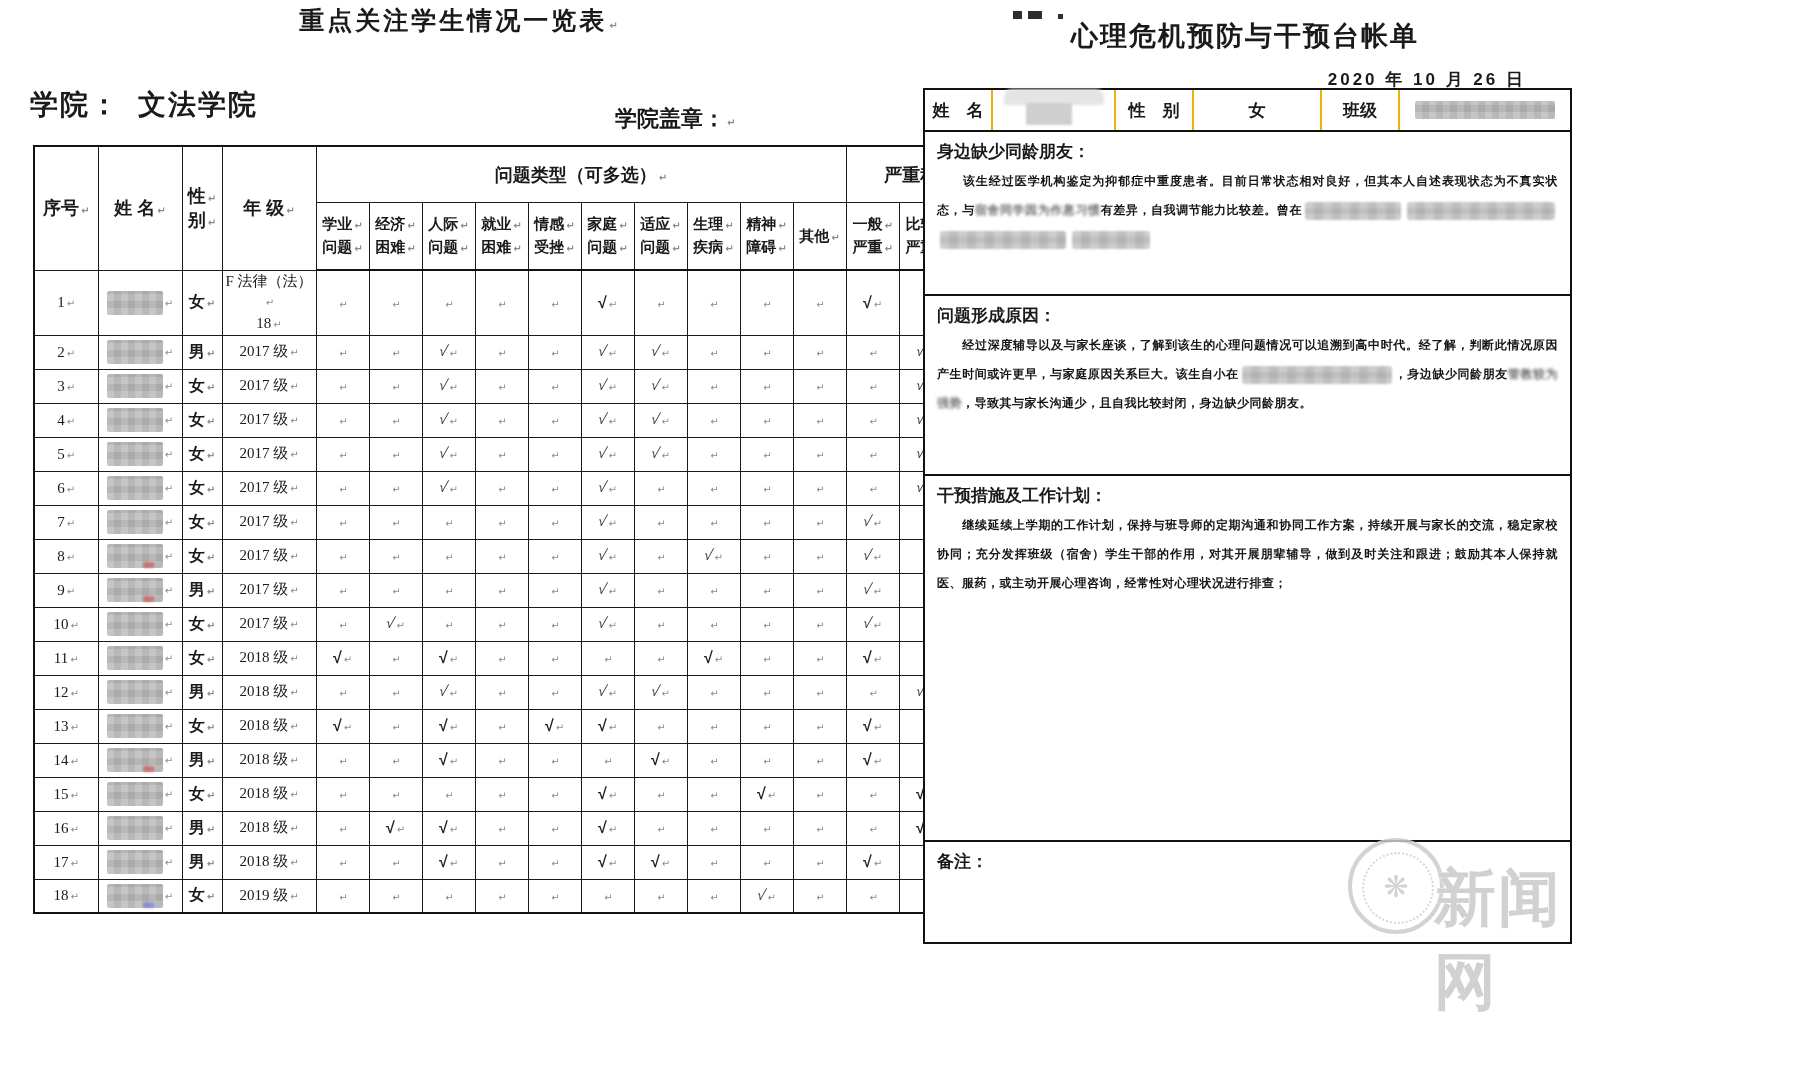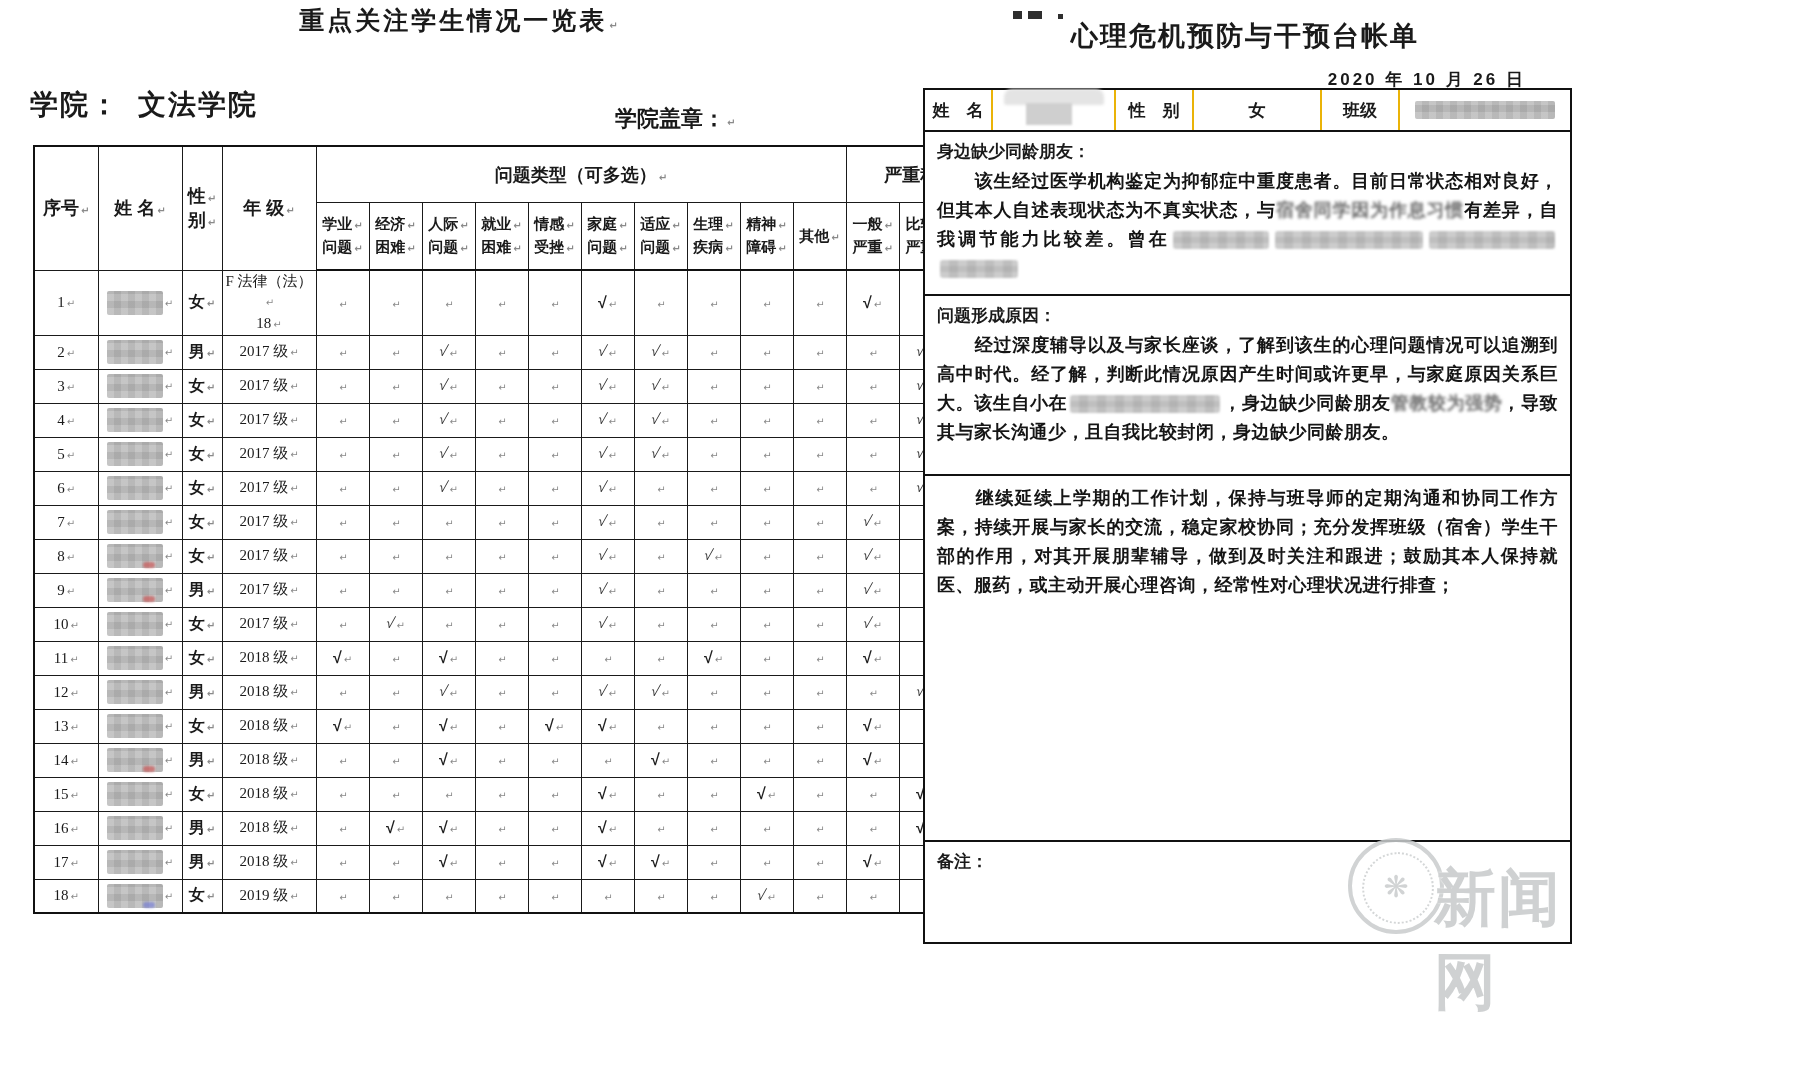--- a/index.html
+++ b/index.html
@@ -59,21 +59,21 @@
   .blob-name .cap{position:absolute;left:0;top:-6px;width:100px;height:16px;background:#e4e4e4;
                   border-radius:8px 8px 2px 2px;filter:blur(1.5px);}
   .blob-name .core{position:absolute;left:22px;top:8px;width:46px;height:22px;background:#cfcfcf;filter:blur(1.2px);}
   .cblob{width:140px;height:18px;}
   .rsec{padding:8px 12px 0 12px;border-bottom:2px solid #111;position:relative;}
   .rsec1{height:154px;}
   .rsec2{height:170px;}
   .rsec3{height:356px;}
   .rnote{height:92px;padding:8px 12px 0 12px;}
   .rsec-label{font-size:17px;font-weight:700;margin-bottom:4px;}
-  .rsec-body{font-size:18px;font-weight:600;line-height:29px;text-align:justify;color:#151515;}
+  .rsec-body{font-size:12px;font-weight:600;line-height:29px;text-align:justify;color:#151515;}
   .rt{letter-spacing:0.5px;}
   .blurt{color:#6f6f6f;filter:blur(1.6px);}
   .iblob{height:18px;border-radius:3px;margin:0 3px;vertical-align:middle;
          background-image:repeating-linear-gradient(90deg,#e2e2e2 0 9px,#d3d3d3 9px 18px),
                           repeating-linear-gradient(0deg,#e6e6e6 0 6px,#d8d8d8 6px 12px);
          background-blend-mode:multiply;filter:blur(1px);display:inline-block;}
   .rnote .rsec-label{display:inline-block;}
 
   
   #watermark{position:absolute;left:1348px;top:834px;width:260px;height:115px;opacity:.85;}
@@ -513,20 +513,21 @@
         <div class="rsec-label">身边缺少同龄朋友：</div>
         <div class="rsec-body"><span class="rt">　　该生经过医学机构鉴定为抑郁症中重度患者。目前日常状态相对良好，但其本人自述表现状态为不真实状态，与</span><span class="rt blurt">宿舍同学因为作息习惯</span><span class="rt">有差异，自我调节能力比较差。曾在</span><span class="iblob" style="width: 96px; height: 18px;"></span><span class="iblob" style="width: 148px; height: 18px;"></span><span class="iblob" style="width: 126px; height: 18px;"></span><span class="iblob" style="width: 78px; height: 18px;"></span></div>
       </div>
 
       <div class="rsec rsec2">
         <div class="rsec-label">问题形成原因：</div>
         <div class="rsec-body"><span class="rt">　　经过深度辅导以及与家长座谈，了解到该生的心理问题情况可以追溯到高中时代。经了解，判断此情况原因产生时间或许更早，与家庭原因关系巨大。该生自小在</span><span class="iblob" style="width: 150px; height: 18px;"></span><span class="rt">，身边缺少同龄朋友</span><span class="rt blurt">管教较为强势</span><span class="rt">，导致其与家长沟通少，且自我比较封闭，身边缺少同龄朋友。</span></div>
       </div>
 
       <div class="rsec rsec3">
+        <div class="rsec-label">干预措施及工作计划：</div>
         <div class="rsec-body"><span class="rt">　　继续延续上学期的工作计划，保持与班导师的定期沟通和协同工作方案，持续开展与家长的交流，稳定家校协同；充分发挥班级（宿舍）学生干部的作用，对其开展朋辈辅导，做到及时关注和跟进；鼓励其本人保持就医、服药，或主动开展心理咨询，经常性对心理状况进行排查；</span></div>
 
       </div>
 
       <div class="rnote">
         <span class="rsec-label">备注：</span>
       </div>
     </div>
   </div>
 

